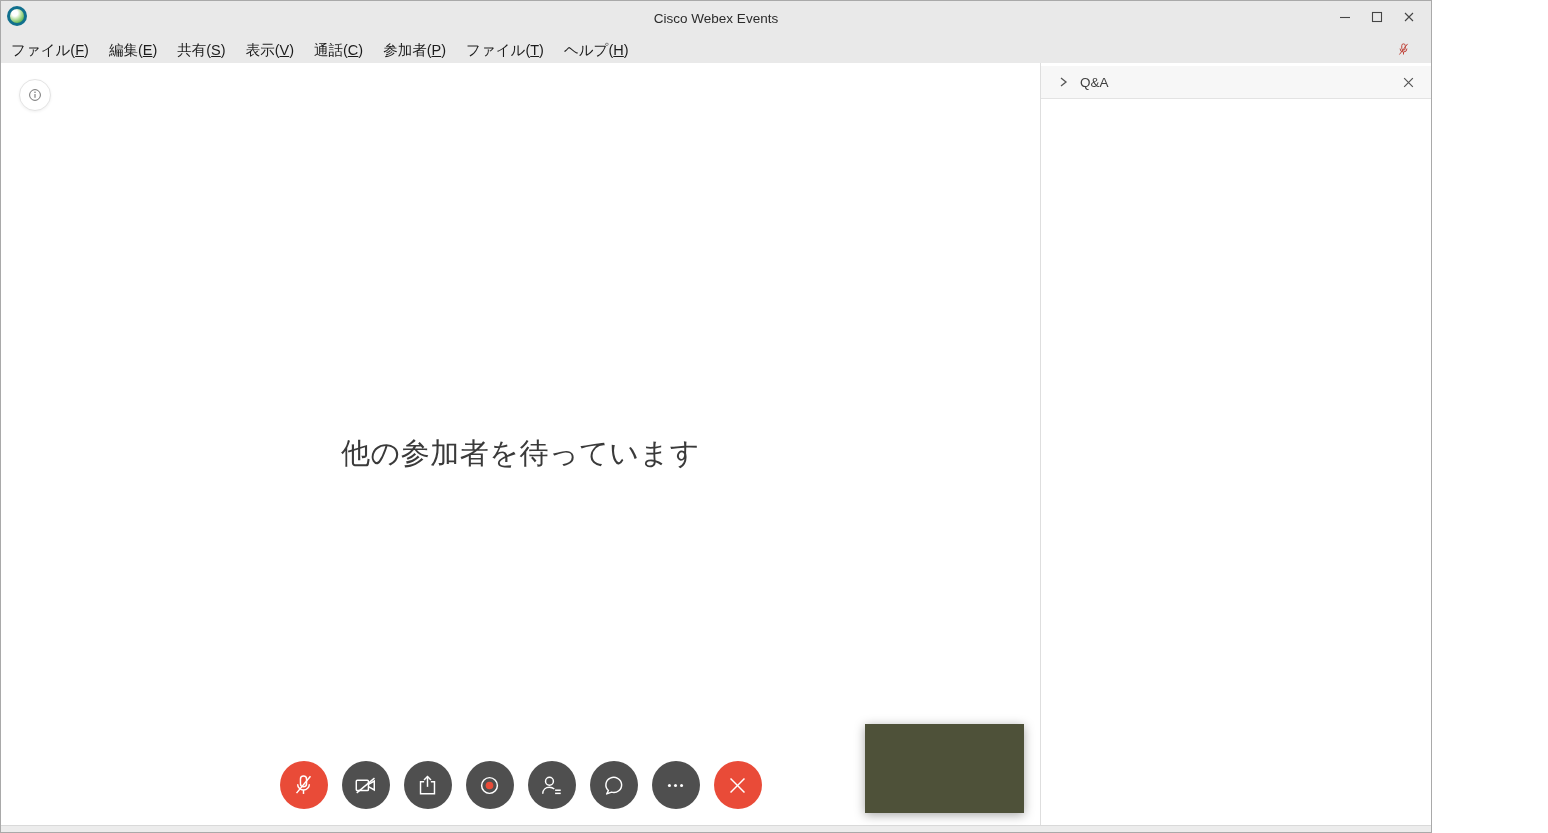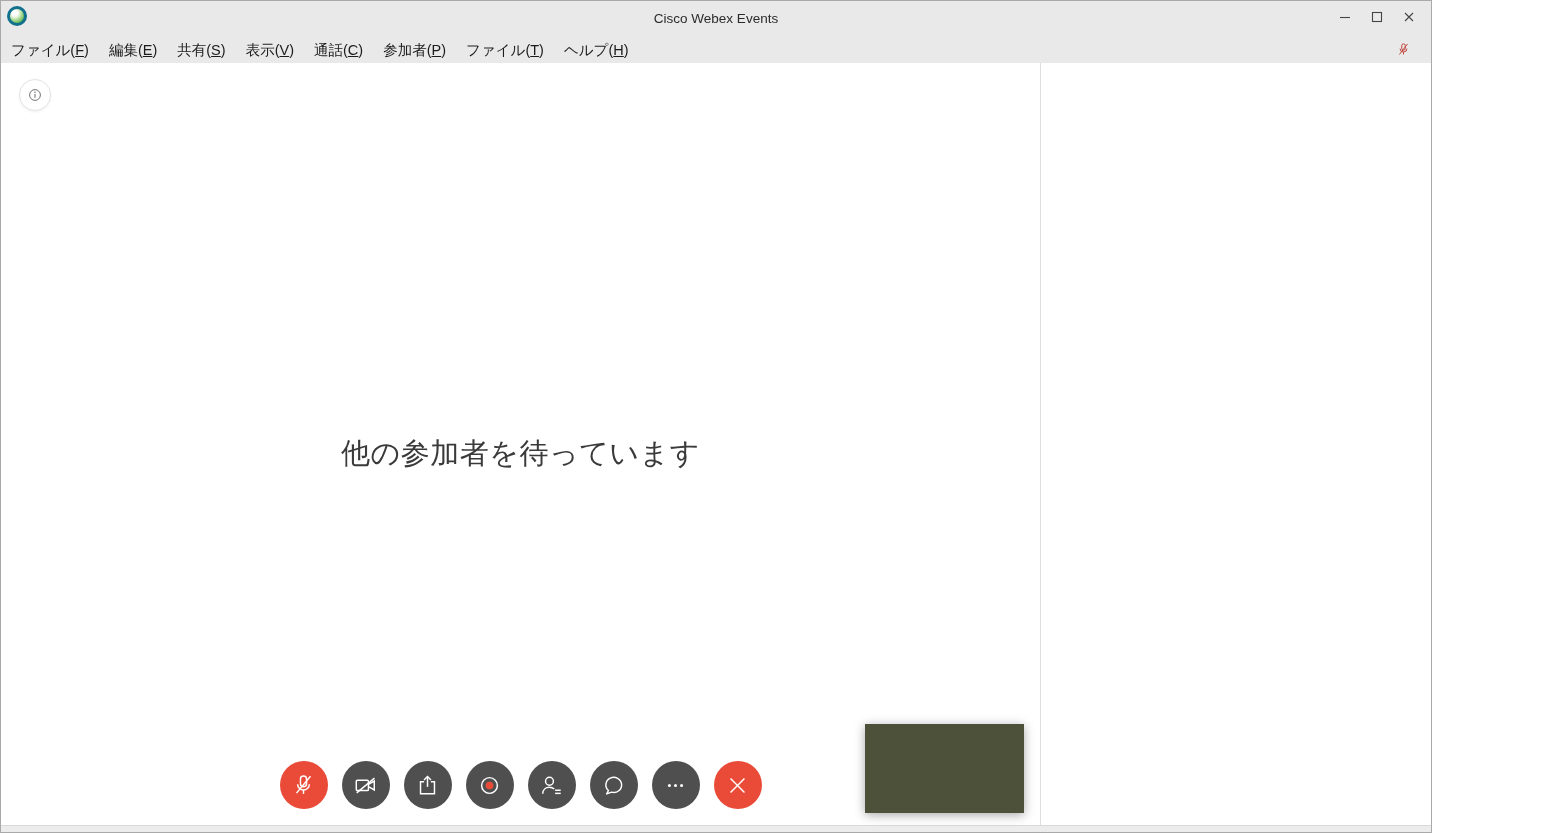--- a/index.html
+++ b/index.html
@@ -218,20 +218,37 @@
           </span>
         </button>
 
       </div>
 
       <div class="self-view" style="background: rgb(78, 81, 57);"></div>
 
     </div>
 
     <div class="panel">
+      <div class="panel-header">
+        <button class="icon-btn">
+          <span>
+            <svg width="12" height="12" viewBox="0 0 12 12" fill="none">
+                <polyline points="4,2 9,6 4,10" stroke="#555" stroke-width="1.3"></polyline>
+              </svg>
+          </span>
+        </button>
+        <div class="panel-title">Q&amp;A</div>
+        <button class="icon-btn">
+          <span>
+            <svg width="13" height="13" viewBox="0 0 12 12">
+                <path d="M2 2 L10 10 M10 2 L2 10" stroke="#555" stroke-width="1.1" fill="none"></path>
+              </svg>
+          </span>
+        </button>
+      </div>
       <div class="panel-body"></div>
     </div>
 
   </div>
 
   <div class="statusbar"></div>
 
 </div>
 
 </body></html>

